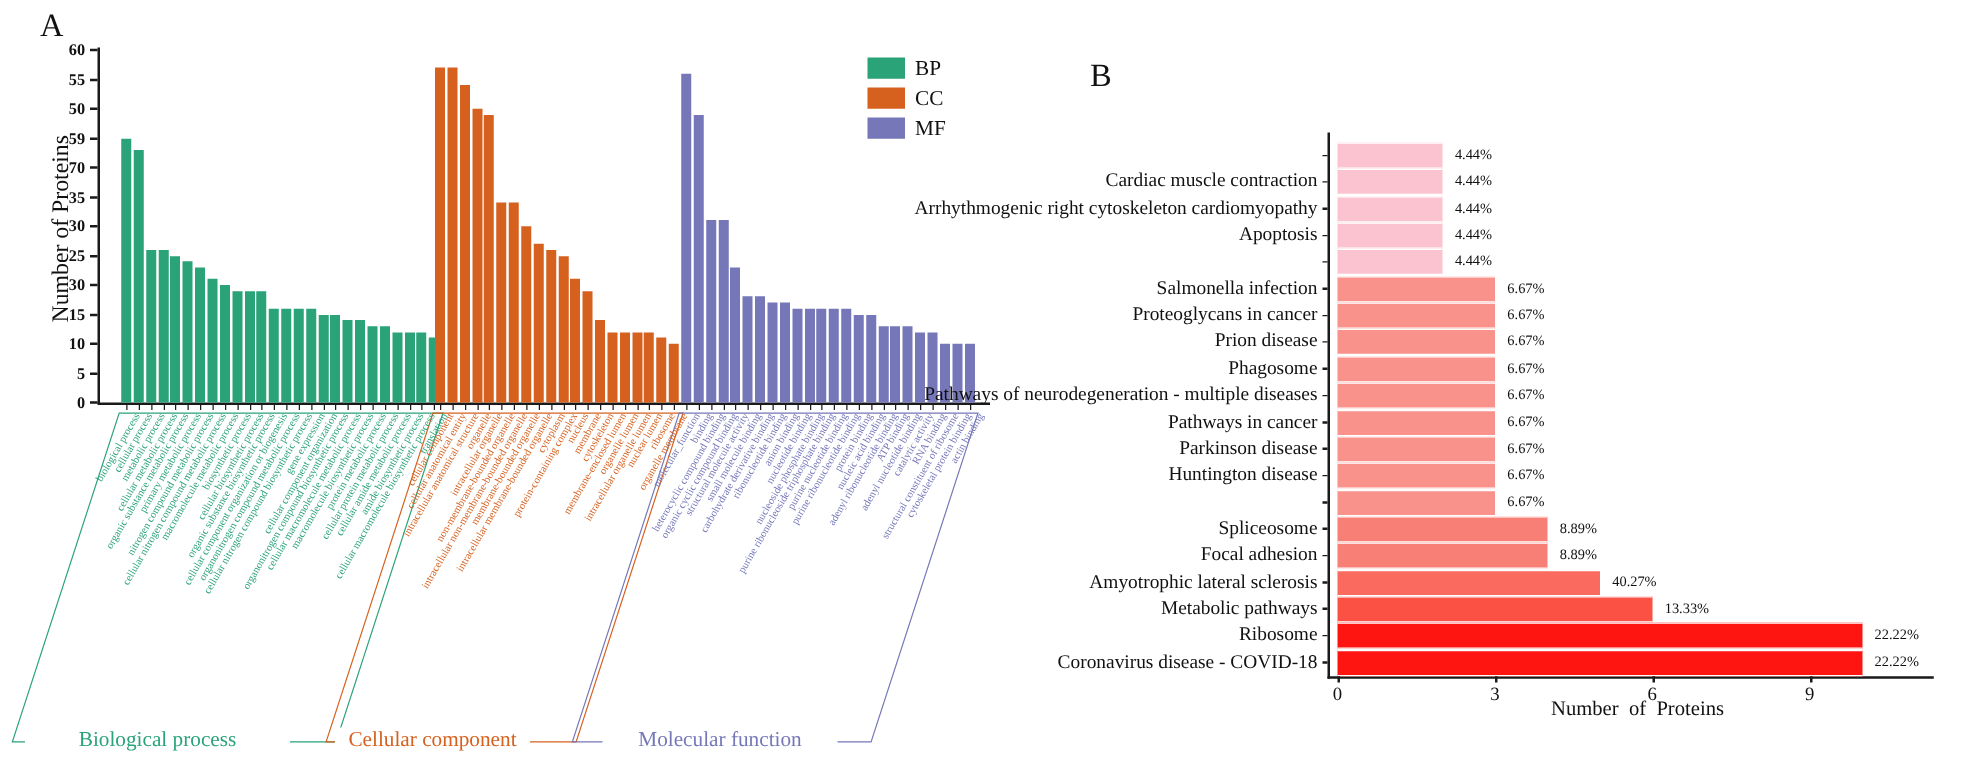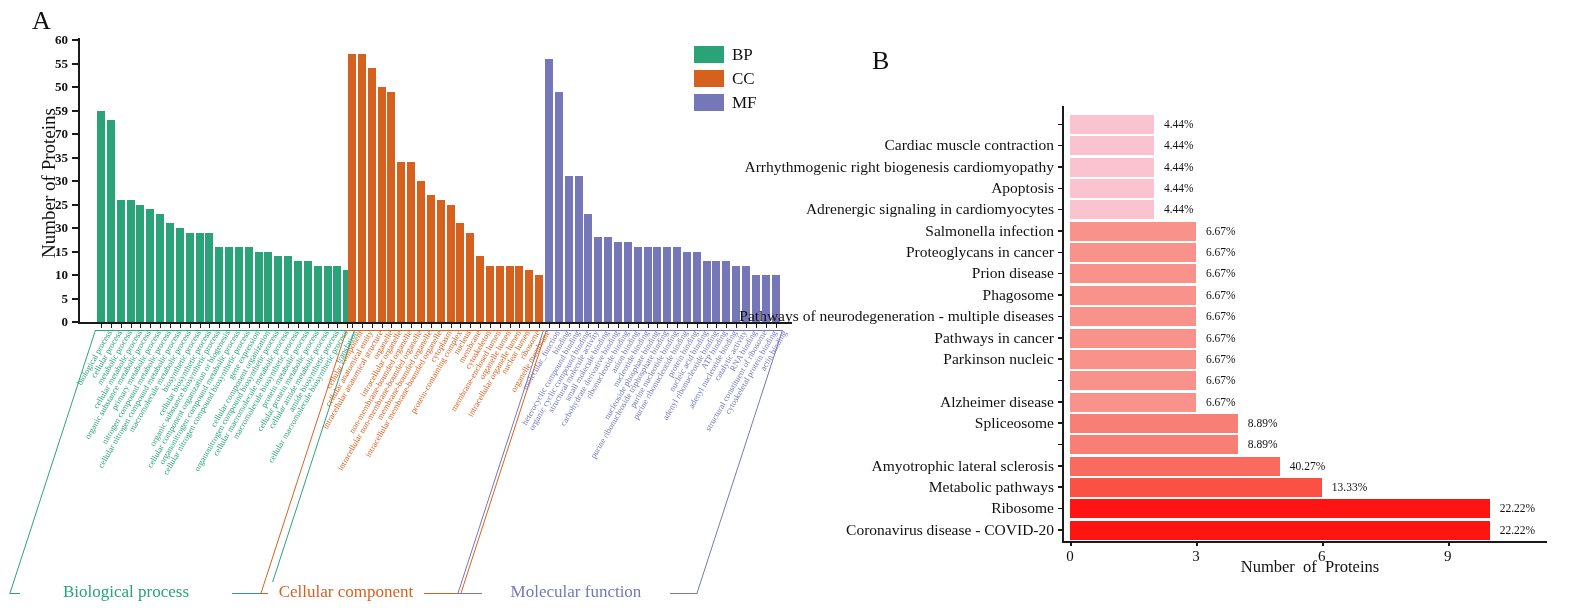--- a/index.html
+++ b/index.html
@@ -304,29 +304,28 @@
     <div class="b-yaxis" style="left:242px;top:106px;height:437px;"></div>
     <div class="b-xaxis" style="left:242px;top:541px;width:485px;"></div>
     <div class="b-xlabel" style="left:300px;top:557px;width:380px;">Number  of  Proteins</div>
       <div class="b-rowtick" style="left: 238px; top: 123.5px;"></div>
       <div class="b-bar" style="left: 250px; top: 114px; width: 83.9286px; background: rgb(251, 195, 207); border-top: 1px solid rgb(255, 255, 255); border-bottom: 1px solid rgb(255, 255, 255);"></div>
       <div class="b-pct" style="left: 343.929px; top: 118px;">4.44%</div>
       <div class="b-ylabel" style="left: -300px; top: 136.35px; width: 534px;">Cardiac muscle contraction</div>
       <div class="b-rowtick" style="left: 238px; top: 144.85px;"></div>
       <div class="b-bar" style="left: 250px; top: 135.35px; width: 83.9286px; background: rgb(251, 195, 207); border-top: 1px solid rgb(255, 255, 255); border-bottom: 1px solid rgb(255, 255, 255);"></div>
       <div class="b-pct" style="left: 343.929px; top: 139.35px;">4.44%</div>
-      <div class="b-ylabel" style="left: -300px; top: 157.7px; width: 534px;">Arrhythmogenic right biogenesis cardiomyopathy</div>
+      <div class="b-ylabel" style="left: -300px; top: 157.7px; width: 534px;">Arrhythmogenic right cytoskeleton cardiomyopathy</div>
       <div class="b-rowtick" style="left: 238px; top: 166.2px;"></div>
       <div class="b-bar" style="left: 250px; top: 156.7px; width: 83.9286px; background: rgb(251, 195, 207); border-top: 1px solid rgb(255, 255, 255); border-bottom: 1px solid rgb(255, 255, 255);"></div>
       <div class="b-pct" style="left: 343.929px; top: 160.7px;">4.44%</div>
       <div class="b-ylabel" style="left: -300px; top: 179.05px; width: 534px;">Apoptosis</div>
       <div class="b-rowtick" style="left: 238px; top: 187.55px;"></div>
       <div class="b-bar" style="left: 250px; top: 178.05px; width: 83.9286px; background: rgb(251, 195, 207); border-top: 1px solid rgb(255, 255, 255); border-bottom: 1px solid rgb(255, 255, 255);"></div>
       <div class="b-pct" style="left: 343.929px; top: 182.05px;">4.44%</div>
-      <div class="b-ylabel" style="left: -300px; top: 200.4px; width: 534px;">Adrenergic signaling in cardiomyocytes</div>
       <div class="b-rowtick" style="left: 238px; top: 208.9px;"></div>
       <div class="b-bar" style="left: 250px; top: 199.4px; width: 83.9286px; background: rgb(251, 195, 207); border-top: 1px solid rgb(255, 255, 255); border-bottom: 1px solid rgb(255, 255, 255);"></div>
       <div class="b-pct" style="left: 343.929px; top: 203.4px;">4.44%</div>
       <div class="b-ylabel" style="left: -300px; top: 221.75px; width: 534px;">Salmonella infection</div>
       <div class="b-rowtick" style="left: 238px; top: 230.25px;"></div>
       <div class="b-bar" style="left: 250px; top: 220.75px; width: 125.893px; background: rgb(249, 146, 139); border-top: 1px solid rgb(255, 255, 255); border-bottom: 1px solid rgb(255, 255, 255);"></div>
       <div class="b-pct" style="left: 385.893px; top: 224.75px;">6.67%</div>
       <div class="b-ylabel" style="left: -300px; top: 243.1px; width: 534px;">Proteoglycans in cancer</div>
       <div class="b-rowtick" style="left: 238px; top: 251.6px;"></div>
       <div class="b-bar" style="left: 250px; top: 242.1px; width: 125.893px; background: rgb(249, 146, 139); border-top: 1px solid rgb(255, 255, 255); border-bottom: 1px solid rgb(255, 255, 255);"></div>
@@ -340,51 +339,52 @@
       <div class="b-bar" style="left: 250px; top: 284.8px; width: 125.893px; background: rgb(249, 146, 139); border-top: 1px solid rgb(255, 255, 255); border-bottom: 1px solid rgb(255, 255, 255);"></div>
       <div class="b-pct" style="left: 385.893px; top: 288.8px;">6.67%</div>
       <div class="b-ylabel" style="left: -300px; top: 307.15px; width: 534px;">Pathways of neurodegeneration - multiple diseases</div>
       <div class="b-rowtick" style="left: 238px; top: 315.65px;"></div>
       <div class="b-bar" style="left: 250px; top: 306.15px; width: 125.893px; background: rgb(249, 146, 139); border-top: 1px solid rgb(255, 255, 255); border-bottom: 1px solid rgb(255, 255, 255);"></div>
       <div class="b-pct" style="left: 385.893px; top: 310.15px;">6.67%</div>
       <div class="b-ylabel" style="left: -300px; top: 328.5px; width: 534px;">Pathways in cancer</div>
       <div class="b-rowtick" style="left: 238px; top: 337px;"></div>
       <div class="b-bar" style="left: 250px; top: 327.5px; width: 125.893px; background: rgb(249, 146, 139); border-top: 1px solid rgb(255, 255, 255); border-bottom: 1px solid rgb(255, 255, 255);"></div>
       <div class="b-pct" style="left: 385.893px; top: 331.5px;">6.67%</div>
-      <div class="b-ylabel" style="left: -300px; top: 349.85px; width: 534px;">Parkinson nucleic</div>
+      <div class="b-ylabel" style="left: -300px; top: 349.85px; width: 534px;">Parkinson disease</div>
       <div class="b-rowtick" style="left: 238px; top: 358.35px;"></div>
       <div class="b-bar" style="left: 250px; top: 348.85px; width: 125.893px; background: rgb(249, 146, 139); border-top: 1px solid rgb(255, 255, 255); border-bottom: 1px solid rgb(255, 255, 255);"></div>
       <div class="b-pct" style="left: 385.893px; top: 352.85px;">6.67%</div>
+      <div class="b-ylabel" style="left: -300px; top: 371.2px; width: 534px;">Huntington disease</div>
       <div class="b-rowtick" style="left: 238px; top: 379.7px;"></div>
       <div class="b-bar" style="left: 250px; top: 370.2px; width: 125.893px; background: rgb(249, 146, 139); border-top: 1px solid rgb(255, 255, 255); border-bottom: 1px solid rgb(255, 255, 255);"></div>
       <div class="b-pct" style="left: 385.893px; top: 374.2px;">6.67%</div>
-      <div class="b-ylabel" style="left: -300px; top: 392.55px; width: 534px;">Alzheimer disease</div>
       <div class="b-rowtick" style="left: 238px; top: 401.05px;"></div>
       <div class="b-bar" style="left: 250px; top: 391.55px; width: 125.893px; background: rgb(249, 146, 139); border-top: 1px solid rgb(255, 255, 255); border-bottom: 1px solid rgb(255, 255, 255);"></div>
       <div class="b-pct" style="left: 385.893px; top: 395.55px;">6.67%</div>
       <div class="b-ylabel" style="left: -300px; top: 413.9px; width: 534px;">Spliceosome</div>
       <div class="b-rowtick" style="left: 238px; top: 422.4px;"></div>
       <div class="b-bar" style="left: 250px; top: 412.9px; width: 167.857px; background: rgb(248, 127, 118); border-top: 1px solid rgb(255, 255, 255); border-bottom: 1px solid rgb(255, 255, 255);"></div>
       <div class="b-pct" style="left: 427.857px; top: 416.9px;">8.89%</div>
+      <div class="b-ylabel" style="left: -300px; top: 435.25px; width: 534px;">Focal adhesion</div>
       <div class="b-rowtick" style="left: 238px; top: 443.75px;"></div>
       <div class="b-bar" style="left: 250px; top: 434.25px; width: 167.857px; background: rgb(248, 127, 118); border-top: 1px solid rgb(255, 255, 255); border-bottom: 1px solid rgb(255, 255, 255);"></div>
       <div class="b-pct" style="left: 427.857px; top: 438.25px;">8.89%</div>
       <div class="b-ylabel" style="left: -300px; top: 456.6px; width: 534px;">Amyotrophic lateral sclerosis</div>
       <div class="b-rowtick" style="left: 238px; top: 465.1px;"></div>
       <div class="b-bar" style="left: 250px; top: 455.6px; width: 209.821px; background: rgb(250, 106, 94); border-top: 1px solid rgb(255, 255, 255); border-bottom: 1px solid rgb(255, 255, 255);"></div>
       <div class="b-pct" style="left: 469.821px; top: 459.6px;">40.27%</div>
       <div class="b-ylabel" style="left: -300px; top: 477.95px; width: 534px;">Metabolic pathways</div>
       <div class="b-rowtick" style="left: 238px; top: 486.45px;"></div>
       <div class="b-bar" style="left: 250px; top: 476.95px; width: 251.786px; background: rgb(251, 80, 68); border-top: 1px solid rgb(255, 255, 255); border-bottom: 1px solid rgb(255, 255, 255);"></div>
       <div class="b-pct" style="left: 511.786px; top: 480.95px;">13.33%</div>
       <div class="b-ylabel" style="left: -300px; top: 499.3px; width: 534px;">Ribosome</div>
       <div class="b-rowtick" style="left: 238px; top: 507.8px;"></div>
       <div class="b-bar" style="left: 250px; top: 498.3px; width: 419.643px; background: rgb(254, 20, 16); border-top: 1px solid rgb(255, 255, 255); border-bottom: 1px solid rgb(255, 255, 255);"></div>
       <div class="b-pct" style="left: 679.643px; top: 502.3px;">22.22%</div>
-      <div class="b-ylabel" style="left: -300px; top: 520.65px; width: 534px;">Coronavirus disease - COVID-20</div>
+      <div class="b-ylabel" style="left: -300px; top: 520.65px; width: 534px;">Coronavirus disease - COVID-18</div>
       <div class="b-rowtick" style="left: 238px; top: 529.15px;"></div>
       <div class="b-bar" style="left: 250px; top: 519.65px; width: 419.643px; background: rgb(254, 20, 16); border-top: 1px solid rgb(255, 255, 255); border-bottom: 1px solid rgb(255, 255, 255);"></div>
       <div class="b-pct" style="left: 679.643px; top: 523.65px;">22.22%</div>
       <div class="b-xtick" style="left: 250px; top: 541px;"></div>
       <div class="b-xtick-label" style="left: 235px; top: 548px;">0</div>
       <div class="b-xtick" style="left: 375.893px; top: 541px;"></div>
       <div class="b-xtick-label" style="left: 360.893px; top: 548px;">3</div>
       <div class="b-xtick" style="left: 501.786px; top: 541px;"></div>
       <div class="b-xtick-label" style="left: 486.786px; top: 548px;">6</div>
       <div class="b-xtick" style="left: 627.679px; top: 541px;"></div>

